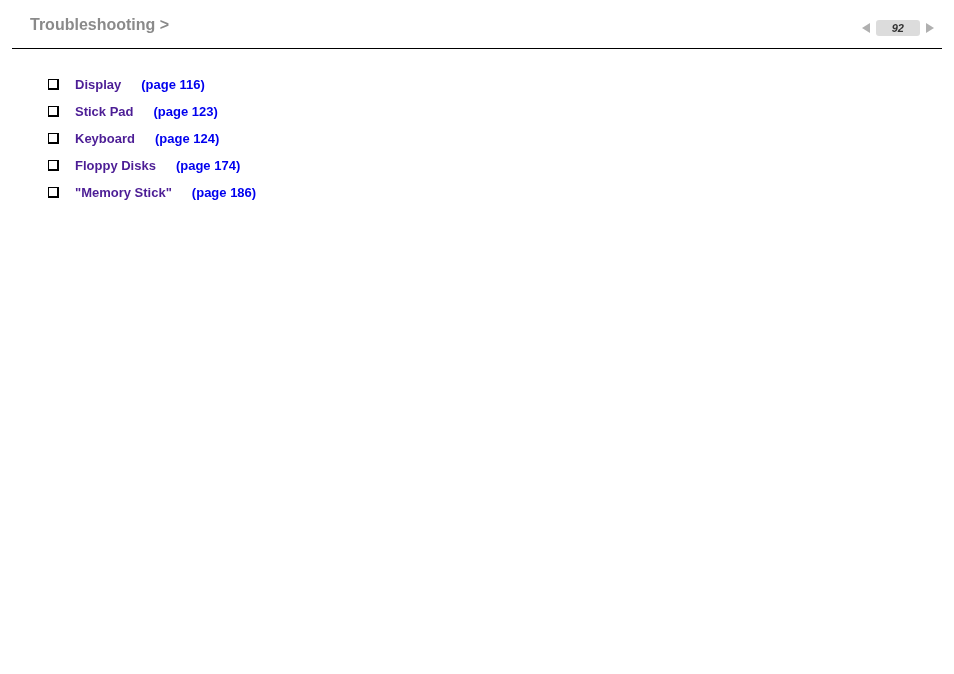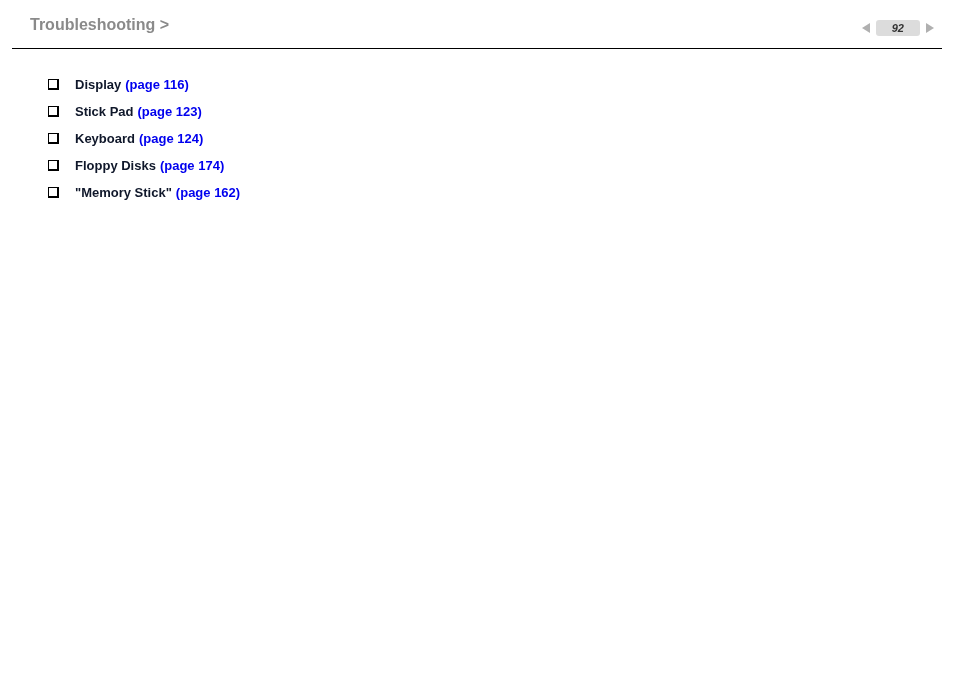--- a/index.html
+++ b/index.html
@@ -77,24 +77,24 @@
       height: 11px;
       border: 1px solid #000;
       border-right-width: 2px;
       border-bottom-width: 2px;
       margin-right: 16px;
       flex-shrink: 0;
       background: #fff;
     }
     .link {
       color: #0000EE;
-      margin-left: 4px;
+      margin-left: 20px;
       text-decoration: none;
     }
-    .label-black { color: #0f172a; }
+    .label-black { color: #4c1d95; }
   </style>
 </head>
 <body>
 
 <div class="header">
   <span class="breadcrumb">Troubleshooting &gt;</span>
 </div>
 
 <div class="page-indicator">
   <span class="arrow-left"></span>
@@ -122,16 +122,16 @@
       <a class="link">(page 124)</a>
     </li>
     <li class="list-item">
       <span class="bullet"></span>
       <span class="label-black">Floppy Disks</span>
       <a class="link">(page 174)</a>
     </li>
     <li class="list-item">
       <span class="bullet"></span>
       <span class="label-black">"Memory Stick"</span>
-      <a class="link">(page 162)</a>
+      <a class="link">(page 186)</a>
     </li>
   </ul>
 </div>
 
 </body></html>

